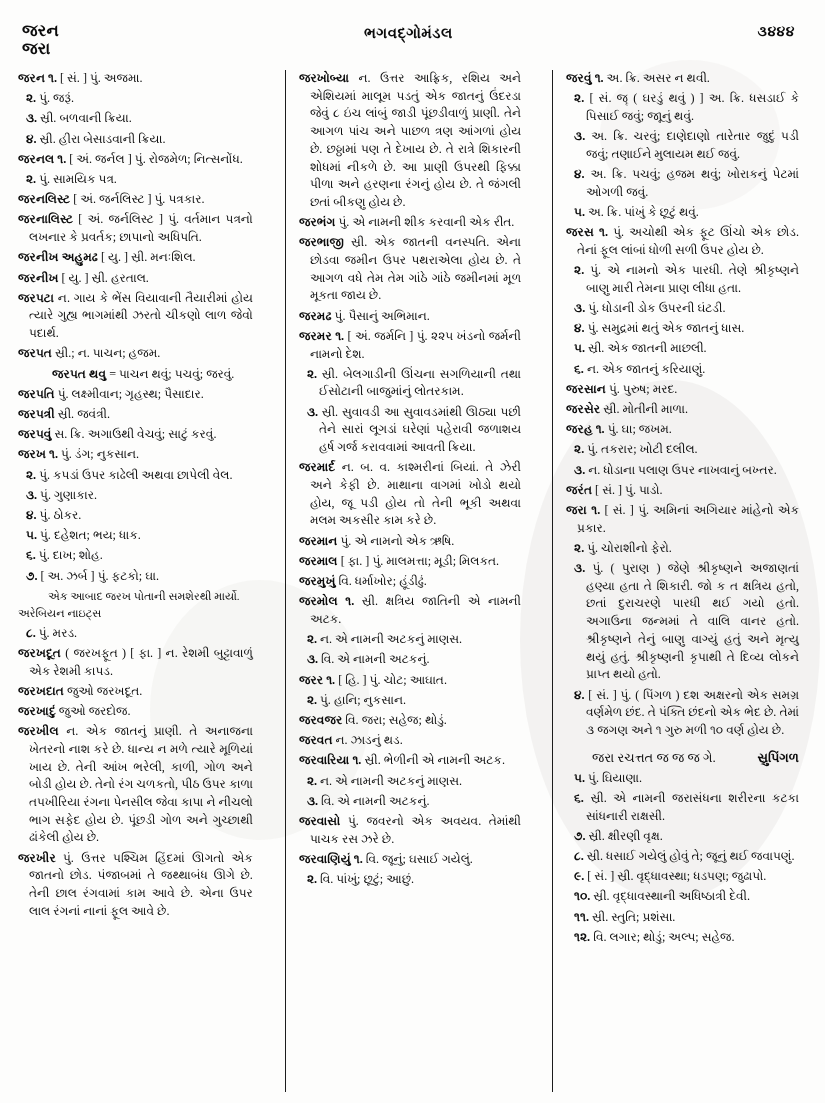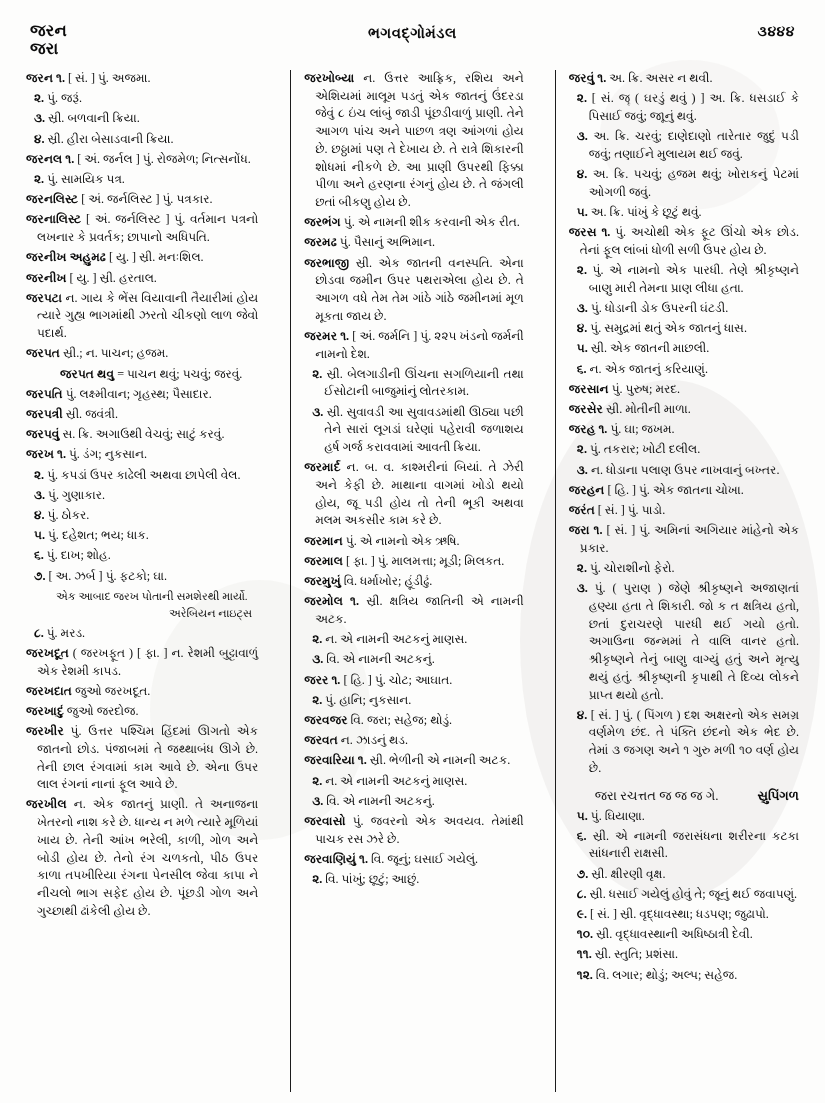--- a/index.html
+++ b/index.html
@@ -14,21 +14,21 @@
     color: #0b0b0b;
     position: relative;
     overflow: hidden;
   }
   .page {
     position: relative;
     width: 825px;
     height: 1103px;
     background: #fdfdfc;
     box-sizing: border-box;
-    padding: 22px 26px 14px 26px;
+    padding: 22px 26px 14px 18px;
   }
 
   
   .blotch {
     position: absolute;
     border-radius: 50%;
     background: #f1f0ee;
     opacity: .85;
     pointer-events: none;
     z-index: 0;
@@ -118,21 +118,20 @@
   .gloss { }
   .quote {
     margin: 0 0 1px 0;
     padding-left: 30px;
     font-size: 11.2px;
     text-align: left;
   }
   .attrib {
     margin: 0 0 3px 0;
     font-size: 11.2px;
-    text-align: right;
     padding-right: 6px;
   }
   .verse {
     margin: 8px 0 3px 0;
     font-size: 13px;
     display: flex;
     justify-content: space-between;
     padding-left: 26px;
   }
   .verse .vtext { }
@@ -185,28 +184,28 @@
         <p class="sense"><span class="num">૪.</span><span class="gloss"> પું. ઠોકર.</span></p>
         <p class="sense"><span class="num">૫.</span><span class="gloss"> પું. દહેશત; ભય; ધાક.</span></p>
         <p class="sense"><span class="num">૬.</span><span class="gloss"> પું. દાખ; શોહ.</span></p>
         <p class="sense"><span class="num">૭.</span><span class="gloss"> [ અ. ઝર્બ ] પું. ફટકો; ઘા.</span></p>
         <p class="quote">એક આબાદ જરખ પોતાની સમશેરથી માર્યો.</p>
         <p class="attrib">અરેબિયન નાઇટ્સ</p>
         <p class="sense"><span class="num">૮.</span><span class="gloss"> પું. મરડ.</span></p>
         <p class="entry"><span class="hw">જરખદૂત</span><span class="gloss"> ( જરખફૂત ) [ ફા. ] ન. રેશમી બુટ્ટાવાળું એક રેશમી કાપડ.</span></p>
         <p class="entry"><span class="hw">જરખદાત</span><span class="gloss"> જુઓ જરખદૂત.</span></p>
         <p class="entry"><span class="hw">જરખાદું</span><span class="gloss"> જુઓ જરદોજ.</span></p>
+        <p class="entry"><span class="hw">જરખીલ</span><span class="gloss"> ન. એક જાતનું પ્રાણી. તે અનાજના ખેતરનો નાશ કરે છે. ધાન્ય ન મળે ત્યારે મૂળિયાં ખાય છે. તેની આંખ ભરેલી, કાળી, ગોળ અને બોડી હોય છે. તેનો રંગ ચળકતો, પીઠ ઉપર કાળા તપખીરિયા રંગના પેનસીલ જેવા કાપા ને નીચલો ભાગ સફેદ હોય છે. પૂંછડી ગોળ અને ગુચ્છાથી ઢાંકેલી હોય છે.</span></p>
         <p class="entry"><span class="hw">જરખીર</span><span class="gloss"> પું. ઉત્તર પશ્ચિમ હિંદમાં ઊગતો એક જાતનો છોડ. પંજાબમાં તે જથ્થાબંધ ઊગે છે. તેની છાલ રંગવામાં કામ આવે છે. એના ઉપર લાલ રંગનાં નાનાં ફૂલ આવે છે.</span></p>
-        <p class="entry"><span class="hw">જરખીલ</span><span class="gloss"> ન. એક જાતનું પ્રાણી. તે અનાજના ખેતરનો નાશ કરે છે. ધાન્ય ન મળે ત્યારે મૂળિયાં ખાય છે. તેની આંખ ભરેલી, કાળી, ગોળ અને બોડી હોય છે. તેનો રંગ ચળકતો, પીઠ ઉપર કાળા તપખીરિયા રંગના પેનસીલ જેવા કાપા ને નીચલો ભાગ સફેદ હોય છે. પૂંછડી ગોળ અને ગુચ્છાથી ઢાંકેલી હોય છે.</span></p>
       </div>
     <div class="col mid" id="col-1">
         <p class="entry"><span class="hw">જરખોબ્યા</span><span class="gloss"> ન. ઉત્તર આફ્રિક, રશિય અને એશિયમાં માલૂમ પડતું એક જાતનું ઉંદરડા જેવું ૮ ઇંચ લાંબું જાડી પૂંછડીવાળું પ્રાણી. તેને આગળ પાંચ અને પાછળ ત્રણ આંગળાં હોય છે. છઠ્ઠામાં પણ તે દેખાય છે. તે રાત્રે શિકારની શોધમાં નીકળે છે. આ પ્રાણી ઉપરથી ફિક્કા પીળા અને હરણના રંગનું હોય છે. તે જંગલી છતાં બીકણુ હોય છે.</span></p>
         <p class="entry"><span class="hw">જરભંગ</span><span class="gloss"> પું. એ નામની શીક કરવાની એક રીત.</span></p>
+        <p class="entry"><span class="hw">જરભાજી</span><span class="gloss"> સ્રી. એક જાતની વનસ્પતિ. એના છોડવા જમીન ઉપર પથરાએલા હોય છે. તે આગળ વધે તેમ તેમ ગાંઠે ગાંઠે જમીનમાં મૂળ મૂકતા જાય છે.</span></p>
         <p class="entry"><span class="hw">જરમઢ</span><span class="gloss"> પું. પૈસાનું અભિમાન.</span></p>
-        <p class="entry"><span class="hw">જરભાજી</span><span class="gloss"> સ્રી. એક જાતની વનસ્પતિ. એના છોડવા જમીન ઉપર પથરાએલા હોય છે. તે આગળ વધે તેમ તેમ ગાંઠે ગાંઠે જમીનમાં મૂળ મૂકતા જાય છે.</span></p>
         <p class="entry"><span class="hw">જરમર</span><span class="num"> ૧.</span><span class="gloss"> [ અં. જર્મનિ ] પું. ૨૨૫ ખંડનો જર્મની નામનો દેશ.</span></p>
         <p class="sense"><span class="num">૨.</span><span class="gloss"> સ્રી. બેલગાડીની ઊંચના સગળિયાની તથા ઈસોટાની બાજુમાંનું લોતરકામ.</span></p>
         <p class="sense"><span class="num">૩.</span><span class="gloss"> સ્રી. સુવાવડી આ સુવાવડમાંથી ઊઠ્યા પછી તેને સારાં લૂગડાં ઘરેણાં પહેરાવી જળાશય હર્ષ ગર્જ કરાવવામાં આવતી ક્રિયા.</span></p>
         <p class="entry"><span class="hw">જરમાર્દ</span><span class="gloss"> ન. બ. વ. કાશ્મરીનાં બિયાં. તે ઝેરી અને કેફી છે. માથાના વાગમાં ખોડો થયો હોય, જૂ પડી હોય તો તેની ભૂકી અથવા મલમ અકસીર કામ કરે છે.</span></p>
         <p class="entry"><span class="hw">જરમાન</span><span class="gloss"> પું. એ નામનો એક ઋષિ.</span></p>
         <p class="entry"><span class="hw">જરમાલ</span><span class="gloss"> [ ફા. ] પું. માલમત્તા; મૂડી; મિલકત.</span></p>
         <p class="entry"><span class="hw">જરમુખું</span><span class="gloss"> વિ. ધર્માખોર; હૂંડીઢું.</span></p>
         <p class="entry"><span class="hw">જરમોલ</span><span class="num"> ૧.</span><span class="gloss"> સ્રી. ક્ષત્રિય જાતિની એ નામની અટક.</span></p>
         <p class="sense"><span class="num">૨.</span><span class="gloss"> ન. એ નામની અટકનું માણસ.</span></p>
         <p class="sense"><span class="num">૩.</span><span class="gloss"> વિ. એ નામની અટકનું.</span></p>
@@ -231,21 +230,20 @@
         <p class="sense"><span class="num">૨.</span><span class="gloss"> પું. એ નામનો એક પારધી. તેણે શ્રીકૃષ્ણને બાણુ મારી તેમના પ્રાણ લીધા હતા.</span></p>
         <p class="sense"><span class="num">૩.</span><span class="gloss"> પું. ધોડાની ડોક ઉપરની ઘંટડી.</span></p>
         <p class="sense"><span class="num">૪.</span><span class="gloss"> પું. સમુદ્રમાં થતું એક જાતનું ધાસ.</span></p>
         <p class="sense"><span class="num">૫.</span><span class="gloss"> સ્રી. એક જાતની માછલી.</span></p>
         <p class="sense"><span class="num">૬.</span><span class="gloss"> ન. એક જાતનું કરિયાણું.</span></p>
         <p class="entry"><span class="hw">જરસાન</span><span class="gloss"> પું. પુરુષ; મરદ.</span></p>
         <p class="entry"><span class="hw">જરસેર</span><span class="gloss"> સ્રી. મોતીની માળા.</span></p>
         <p class="entry"><span class="hw">જરહ</span><span class="num"> ૧.</span><span class="gloss"> પું. ઘા; જખમ.</span></p>
         <p class="sense"><span class="num">૨.</span><span class="gloss"> પું. તકરાર; ખોટી દલીલ.</span></p>
         <p class="sense"><span class="num">૩.</span><span class="gloss"> ન. ધોડાના પલાણ ઉપર નાખવાનું બખ્તર.</span></p>
-        <p class="entry"><span class="hw">જરહન</span><span class="gloss"> [ હિ. ] પું. એક જાતના ચોખા.</span></p>
         <p class="entry"><span class="hw">જરંત</span><span class="gloss"> [ સં. ] પું. પાડો.</span></p>
         <p class="entry"><span class="hw">જરા</span><span class="num"> ૧.</span><span class="gloss"> [ સં. ] પું. અમિનાં અગિયાર માંહેનો એક પ્રકાર.</span></p>
         <p class="sense"><span class="num">૨.</span><span class="gloss"> પું. ચોરાશીનો ફેરો.</span></p>
         <p class="sense"><span class="num">૩.</span><span class="gloss"> પું. ( પુરાણ ) જેણે શ્રીકૃષ્ણને અજાણતાં હણ્યા હતા તે શિકારી. જો ક ત ક્ષત્રિય હતો, છતાં દુરાચરણે પારધી થઈ ગયો હતો. અગાઉના જન્મમાં તે વાલિ વાનર હતો. શ્રીકૃષ્ણને તેનું બાણુ વાગ્યું હતું અને મૃત્યુ થયું હતું. શ્રીકૃષ્ણની કૃપાથી તે દિવ્ય લોકને પ્રાપ્ત થયો હતો.</span></p>
         <p class="sense"><span class="num">૪.</span><span class="gloss"> [ સં. ] પું. ( પિંગળ ) દશ અક્ષરનો એક સમગ્ર વર્ણમેળ છંદ. તે પંક્તિ છંદનો એક ભેદ છે. તેમાં ૩ જગણ અને ૧ ગુરુ મળી ૧૦ વર્ણ હોય છે.</span></p>
         <p class="verse">
           <span class="vtext">જરા રચત્તત જ જ જ ગે.</span>
           <span class="vsrc">સ્રુપિંગળ</span>
         </p>
         <p class="sense"><span class="num">૫.</span><span class="gloss"> પું. ઘિયાણા.</span></p>

